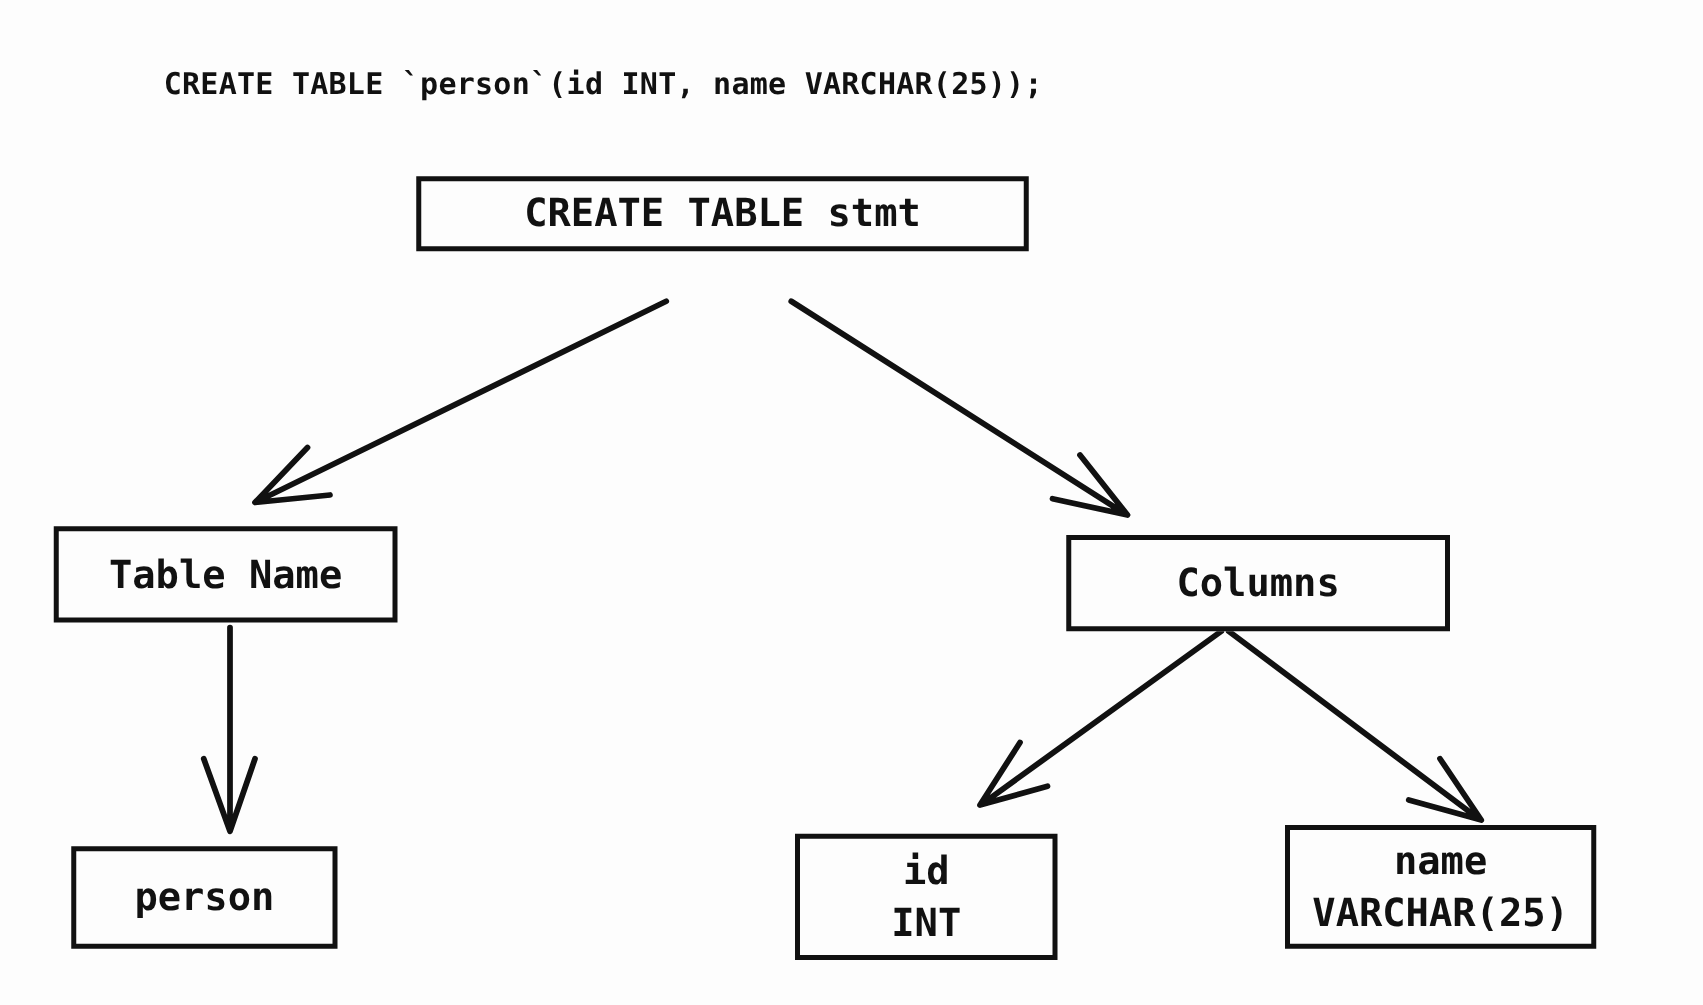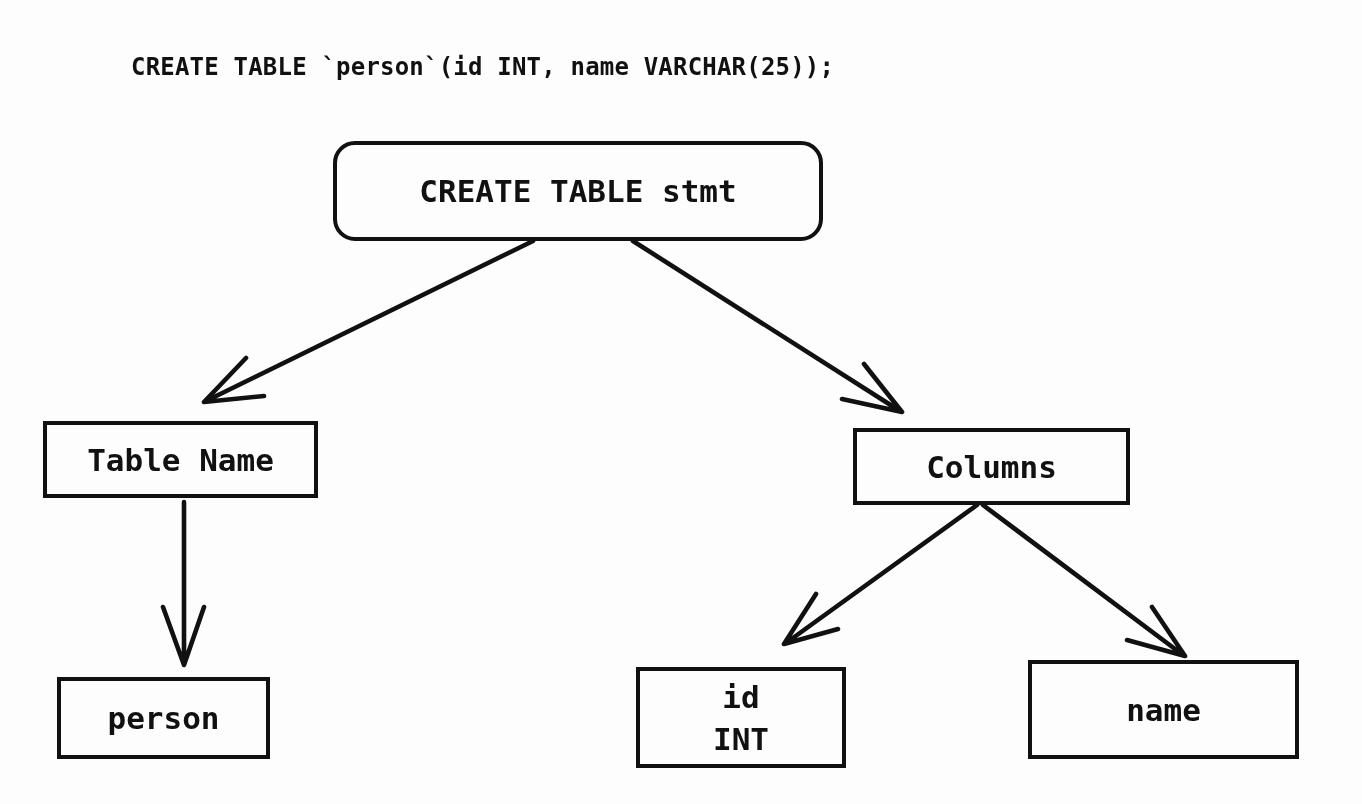--- a/index.html
+++ b/index.html
@@ -45,26 +45,26 @@
     background: var(--background);
     display: flex;
     flex-direction: column;
     align-items: center;
     justify-content: center;
     text-align: center;
     font-size: 31px;
     line-height: 42px;
     white-space: pre;
   }
-  .node-root       { left: 333px; top: 141px; width: 490px; height: 100px; border-radius: 22px;  }
+  .node-root       { left: 333px; top: 141px; width: 490px; height: 60px;  }
   .node-table-name { left: 43px;  top: 421px; width: 275px; height: 77px;  }
-  .node-columns    { left: 853px; top: 428px; width: 277px; height: 77px;  }
+  .node-columns    { left: 853px; top: 428px; width: 307px; height: 77px;  }
   .node-person     { left: 57px;  top: 677px; width: 213px; height: 82px;  }
   .node-id         { left: 636px; top: 667px; width: 210px; height: 101px; }
-  .node-name       { left: 1028px;top: 660px; width: 271px; height: 99px;  }
+  .node-name       { left: 1028px;top: 660px; width: 249px; height: 99px;  }
 </style>
 </head>
 <body>
 
 <div class="canvas">
 
   <div class="sql-header">CREATE TABLE `person`(id INT, name VARCHAR(25));</div>
 
   <svg class="edges" width="1362" height="804" viewBox="0 0 1362 804">
     <g>
@@ -100,15 +100,16 @@
     <span>person</span>
   </div>
 
   <div class="node node-id">
     <span>id</span>
     <span>INT</span>
   </div>
 
   <div class="node node-name">
     <span>name</span>
+    <span>VARCHAR(25)</span>
   </div>
 
 </div>
 
 </body></html>

